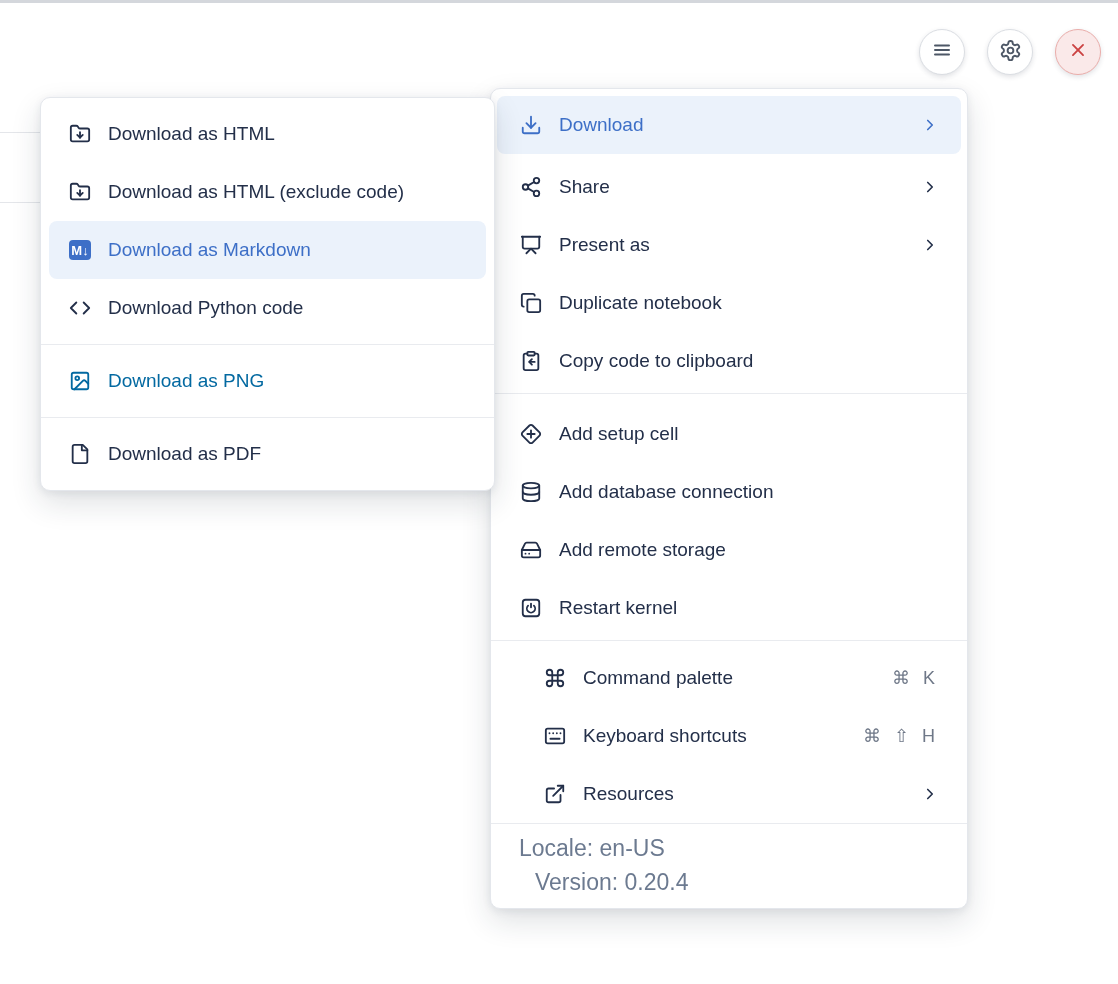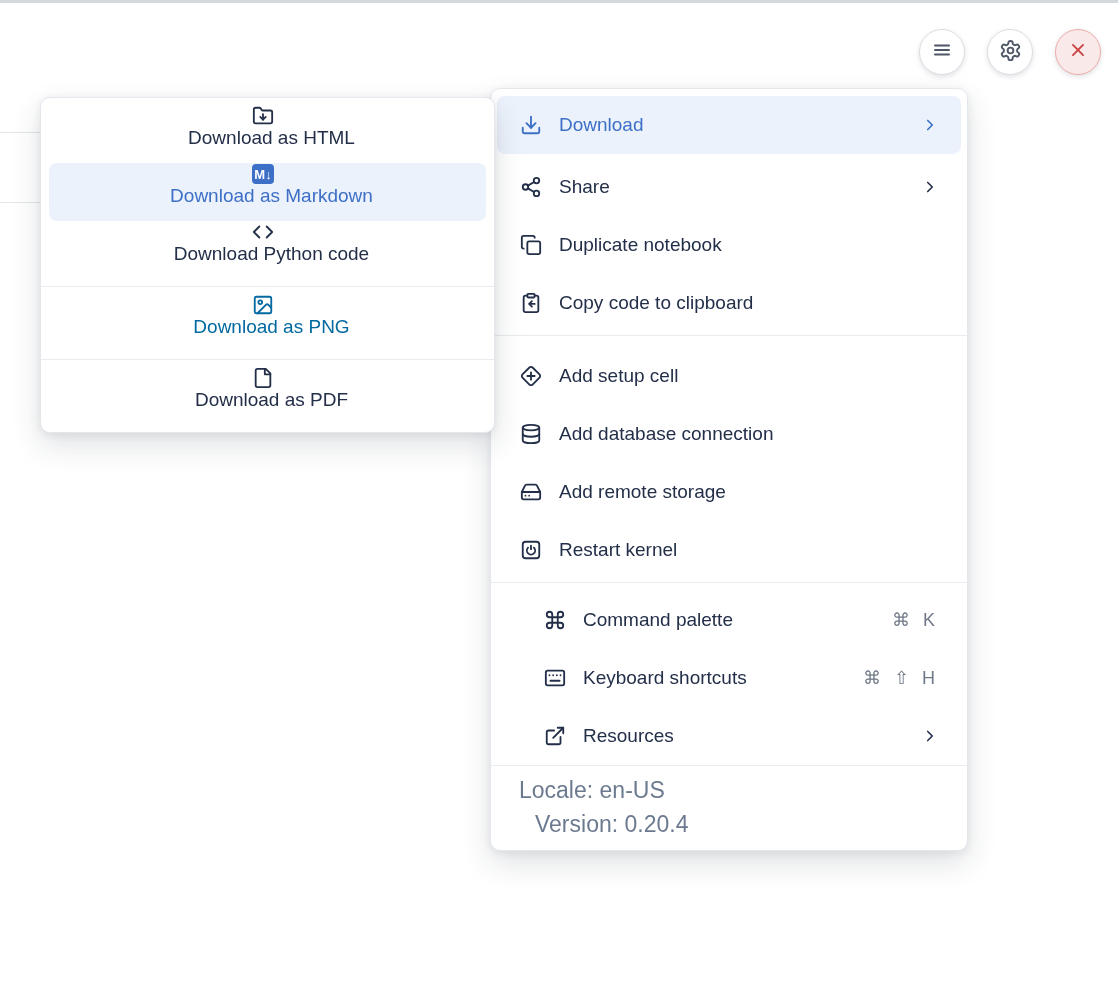--- a/index.html
+++ b/index.html
@@ -20,21 +20,21 @@
   .menu { position:absolute; background:#fff; border:1px solid #E4E7EC; border-radius:10px;
     box-shadow:0 12px 30px rgba(30,40,60,.14), 0 2px 8px rgba(30,40,60,.08); }
   .main-menu  { left:490px; top:88px; width:478px; z-index:5; }
   .sub-menu   { left:40px;  top:97px; width:455px; z-index:6; }
   .section { padding:7px 0; }
   .section.tight { padding:4px 0;margin-left:24px; }
   .divider { height:1px; background:#E9EBEF; }
 
   .menu-item { height:58px; display:flex; align-items:center; padding:8px 28px 0 29px;
     font-size:19px; color:#232F49; cursor:pointer; background:transparent; }
-  .sub-menu .menu-item { padding:0 20px 0 28px;flex-direction:column; }
+  .sub-menu .menu-item { padding:0 20px 0 28px; }
   .mi-icon { width:22px; height:22px; margin-right:17px; flex:none; display:flex;
     align-items:center; justify-content:center; }
   .mi-icon svg { width:22px; height:22px; }
   .mi-label { flex:1; white-space:nowrap; }
   .mi-right { flex:none; display:flex; align-items:center; color:#232F49; }
   .mi-right svg { width:18px; height:18px; }
   .shortcut { font-size:18px; color:#6F7888; letter-spacing:4px; white-space:nowrap; }
 
   .menu-item.highlighted { background:#EBF2FB; border-radius:8px; margin:0 6px;
     padding:0 22px 0 23px; color:#3D6FC7; }
@@ -117,20 +117,35 @@
             </svg>
         </span>
         <span class="mi-label">Share</span>
         <span class="mi-right">
           <svg viewBox="0 0 24 24" fill="none" stroke="currentColor" stroke-width="2.2" stroke-linecap="round" stroke-linejoin="round">
               <polyline points="9 18 15 12 9 6"></polyline>
             </svg>
         </span>
       </div>
 
+      <div class="menu-item">
+        <span class="mi-icon">
+          <svg viewBox="0 0 24 24" fill="none" stroke="currentColor" stroke-width="2" stroke-linecap="round" stroke-linejoin="round">
+              <path d="M2 3h20"></path>
+              <path d="M21 3v11a2 2 0 0 1-2 2H5a2 2 0 0 1-2-2V3"></path>
+              <path d="m7 21 5-5 5 5"></path>
+            </svg>
+        </span>
+        <span class="mi-label">Present as</span>
+        <span class="mi-right">
+          <svg viewBox="0 0 24 24" fill="none" stroke="currentColor" stroke-width="2.2" stroke-linecap="round" stroke-linejoin="round">
+              <polyline points="9 18 15 12 9 6"></polyline>
+            </svg>
+        </span>
+      </div>
 
       <div class="menu-item">
         <span class="mi-icon">
           <svg viewBox="0 0 24 24" fill="none" stroke="currentColor" stroke-width="2" stroke-linecap="round" stroke-linejoin="round">
               <rect x="8" y="8" width="14" height="14" rx="2"></rect>
               <path d="M4 16c-1.1 0-2-.9-2-2V4c0-1.1.9-2 2-2h10c1.1 0 2 .9 2 2"></path>
             </svg>
         </span>
         <span class="mi-label">Duplicate notebook</span>
       </div>
@@ -257,20 +272,30 @@
         <span class="mi-icon">
           <svg viewBox="0 0 24 24" fill="none" stroke="currentColor" stroke-width="2" stroke-linecap="round" stroke-linejoin="round">
               <path d="M20 20a2 2 0 0 0 2-2V8a2 2 0 0 0-2-2h-7.9a2 2 0 0 1-1.69-.9L9.6 3.9A2 2 0 0 0 7.93 3H4a2 2 0 0 0-2 2v13a2 2 0 0 0 2 2Z"></path>
               <path d="M12 10v6"></path>
               <path d="m15 13-3 3-3-3"></path>
             </svg>
         </span>
         <span class="mi-label">Download as HTML</span>
       </div>
 
+      <div class="menu-item">
+        <span class="mi-icon">
+          <svg viewBox="0 0 24 24" fill="none" stroke="currentColor" stroke-width="2" stroke-linecap="round" stroke-linejoin="round">
+              <path d="M20 20a2 2 0 0 0 2-2V8a2 2 0 0 0-2-2h-7.9a2 2 0 0 1-1.69-.9L9.6 3.9A2 2 0 0 0 7.93 3H4a2 2 0 0 0-2 2v13a2 2 0 0 0 2 2Z"></path>
+              <path d="M12 10v6"></path>
+              <path d="m15 13-3 3-3-3"></path>
+            </svg>
+        </span>
+        <span class="mi-label">Download as HTML (exclude code)</span>
+      </div>
 
       <div class="menu-item highlighted">
         <span class="mi-icon">
           <span class="md-badge">M↓</span>
         </span>
         <span class="mi-label">Download as Markdown</span>
       </div>
 
       <div class="menu-item">
         <span class="mi-icon">

